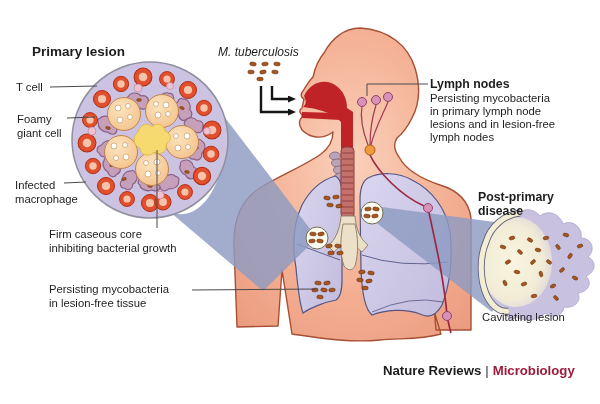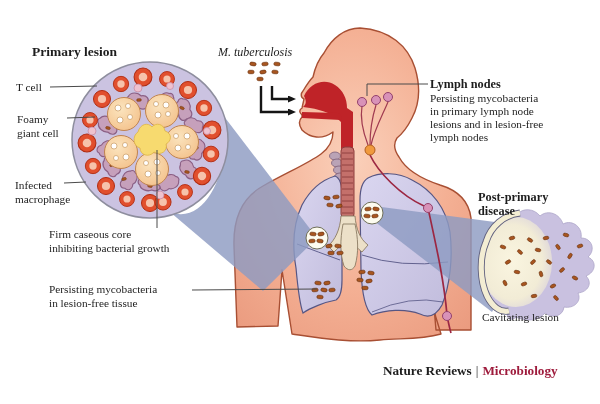--- a/index.html
+++ b/index.html
@@ -1,17 +1,17 @@
 <!DOCTYPE html>
 <html><head>
 <meta charset="utf-8">
 <style>
   html,body{margin:0;padding:0;background:#ffffff;}
   .stage{width:600px;height:404px;position:relative;background:#ffffff;overflow:hidden;
-         font-family:Liberation Serif, serif;}
+         font-family:Liberation Sans, sans-serif;}
   svg text{fill:#1d1d1d;}
   .lbl{font-size:11.3px;}
   .lbl-b{font-size:12.3px;font-weight:bold;}
   .title{font-size:13.5px;font-weight:bold;}
   .pathogen{font-size:12px;font-style:italic;}
   .footer{font-size:13.2px;font-weight:bold;}
   .leader{stroke:#4a4a4a;stroke-width:1;fill:none;}
 </style>
 </head>
 <body>

